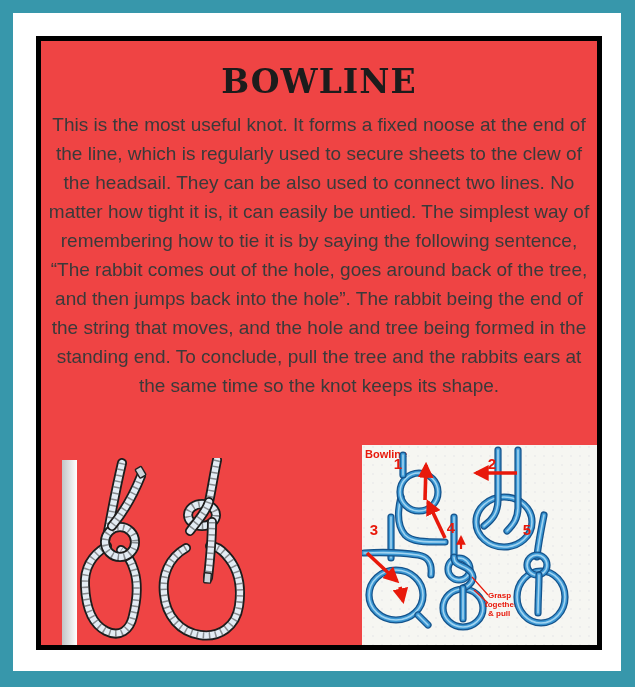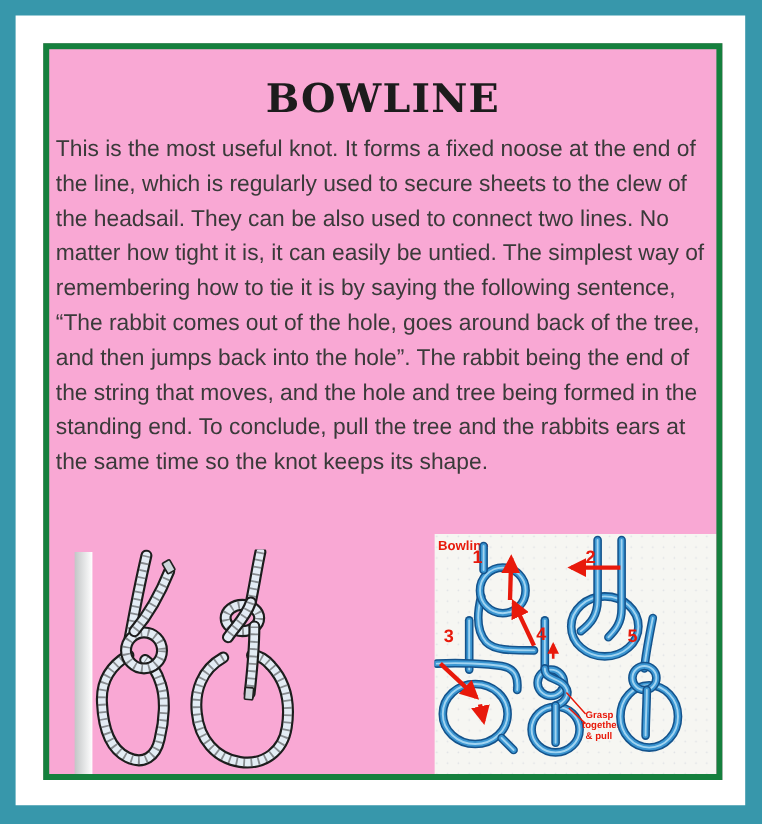--- a/index.html
+++ b/index.html
@@ -6,31 +6,31 @@
   .page{
     width:635px;height:687px;box-sizing:border-box;
     border-style:solid;border-color:#3797ab;
     border-width:13px 14px 16px 13px;
     padding:23px 19px 21px 23px;
     background:#ffffff;
     font-family:"Liberation Sans", sans-serif;
   }
   .inner{
     width:100%;height:100%;box-sizing:border-box;
-    border:5px solid #15803d;
-    position:relative;overflow:hidden;background:#f9a8d4;
+    border:5px solid #000000;
+    position:relative;overflow:hidden;background:#ef4444;
   }
   .title{
     margin:21px 0 0 0;text-align:center;
     font-family:"DejaVu Serif", serif;font-weight:700;
     font-size:33px;line-height:40px;letter-spacing:1px;color:#1c1c1c;
   }
   .body-text{
     margin:8px auto 0 auto;width:545px;
-    text-align:left;font-size:19px;line-height:29px;color:#3a3a3a;
+    text-align:center;font-size:19px;line-height:29px;color:#3a3a3a;
   }
   .fig-left{position:absolute;left:21px;bottom:0;width:186px;height:187px;}
   .fig-right{position:absolute;right:0;bottom:0;width:235px;height:200px;}
   svg{display:block;}
   
   .o{fill:none;stroke:#1d1d1d;stroke-width:10;stroke-linecap:round;}
   .f{fill:none;stroke:#e3ecf4;stroke-width:6.4;stroke-linecap:round;}
   .t{fill:none;stroke:#2c2c2c;stroke-width:6.4;stroke-dasharray:1.5 4.6;opacity:.5;}
   
   .bo{fill:none;stroke:#14538c;stroke-width:7.2;stroke-linecap:round;}

